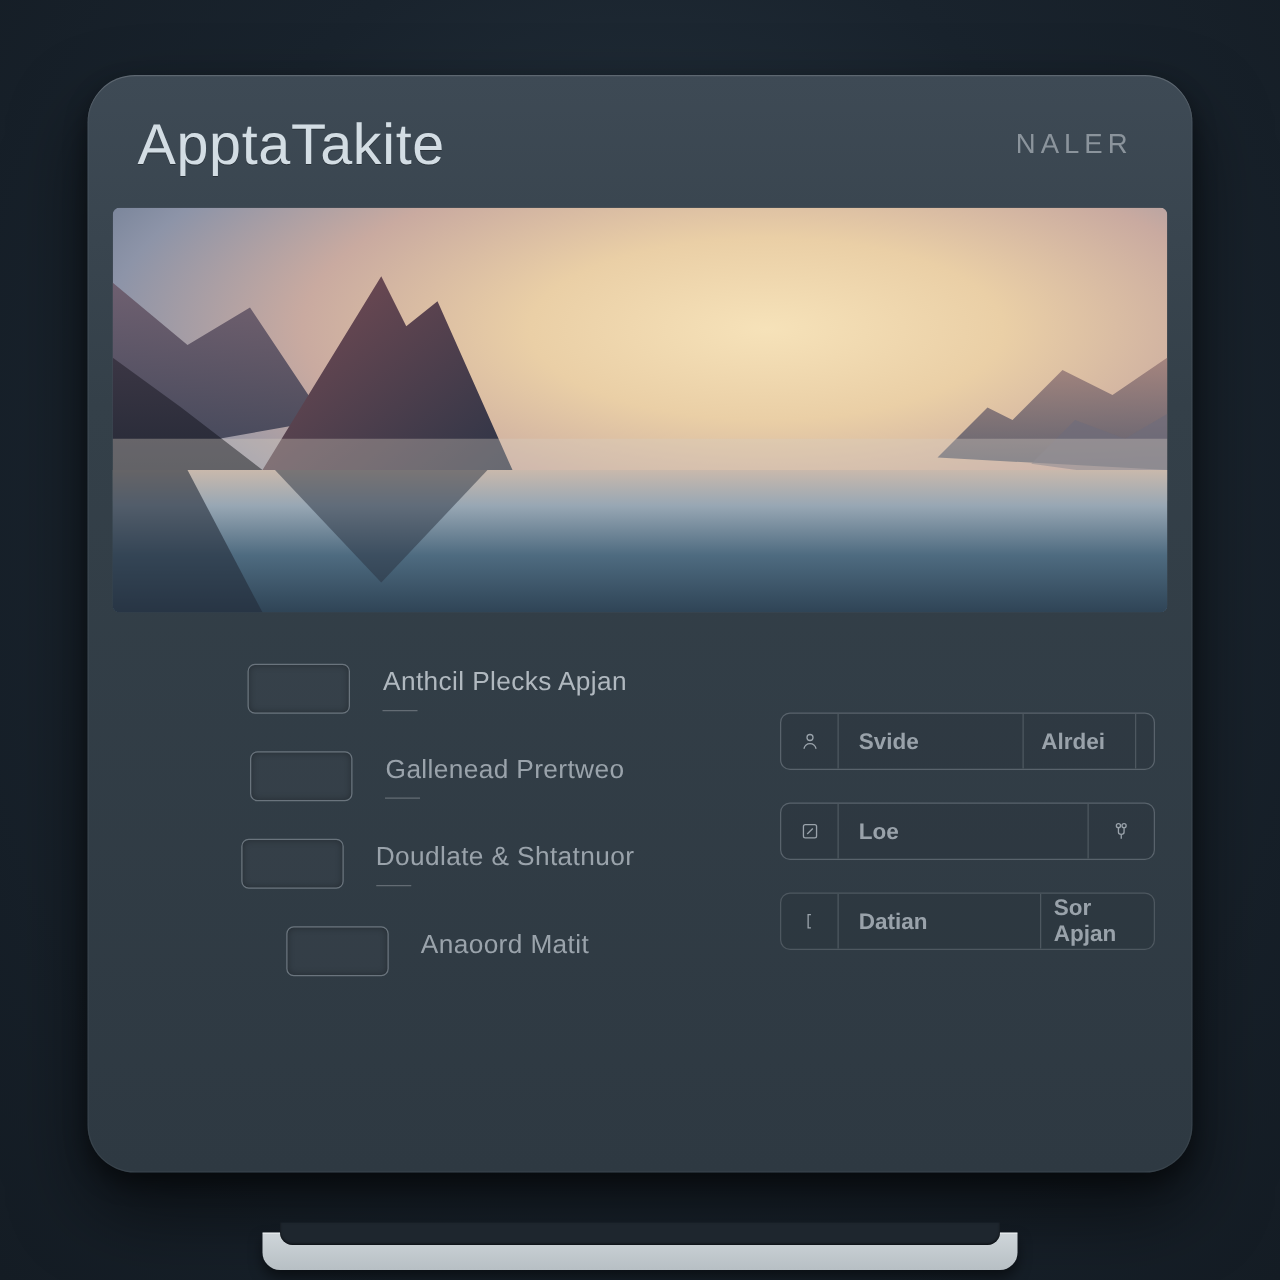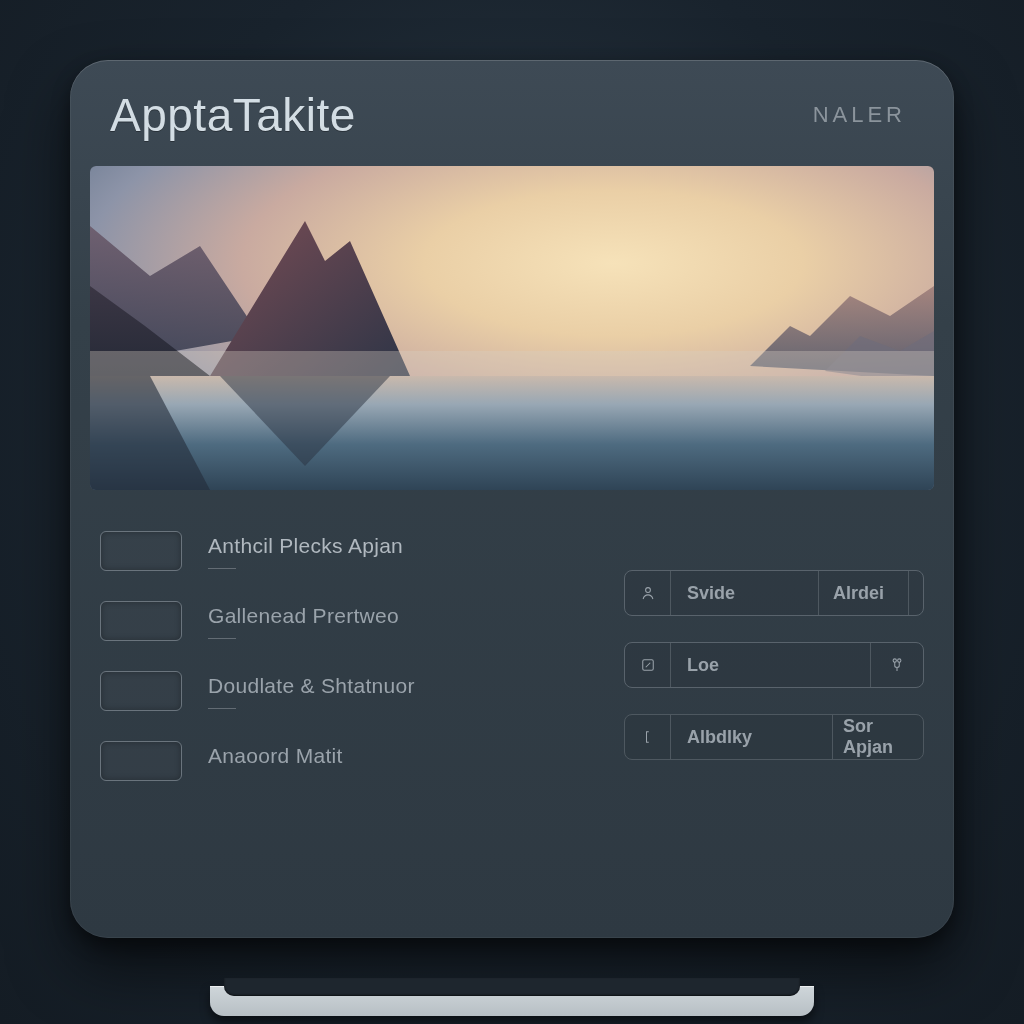--- a/index.html
+++ b/index.html
@@ -65,20 +65,21 @@
   }
 
   .left-col { flex: 1 1 auto; }
   .right-col { flex: 0 0 300px; padding-top: 54px; }
 
   .list-row {
     display: flex;
     align-items: center;
     gap: 26px;
     height: 70px;
+    justify-content: center;
   }
   .thumb {
     width: 82px;
     height: 40px;
     border: 1.5px solid #6a747d;
     border-radius: 6px;
     background: rgba(255,255,255,0.02);
     box-shadow: inset 0 0 6px rgba(0,0,0,0.3);
     flex: 0 0 auto;
   }
@@ -292,21 +293,21 @@
             </svg>
         </div>
       </div>
 
       <div class="ctrl-group secondary">
         <div class="ctrl-cell iconcell">
           <svg class="mini-icon" viewBox="0 0 24 24">
               <path d="M13 5h-3v14h3"></path>
             </svg>
         </div>
-        <div class="ctrl-cell grow">Albdlky</div>
+        <div class="ctrl-cell grow">Datian</div>
         <div class="ctrl-cell w3">Sor Apjan</div>
       </div>
 
     </div>
   </div>
 </div>
 
 <div class="dock">
   <div class="dock-bar"></div>
   <div class="dock-inner"></div>

